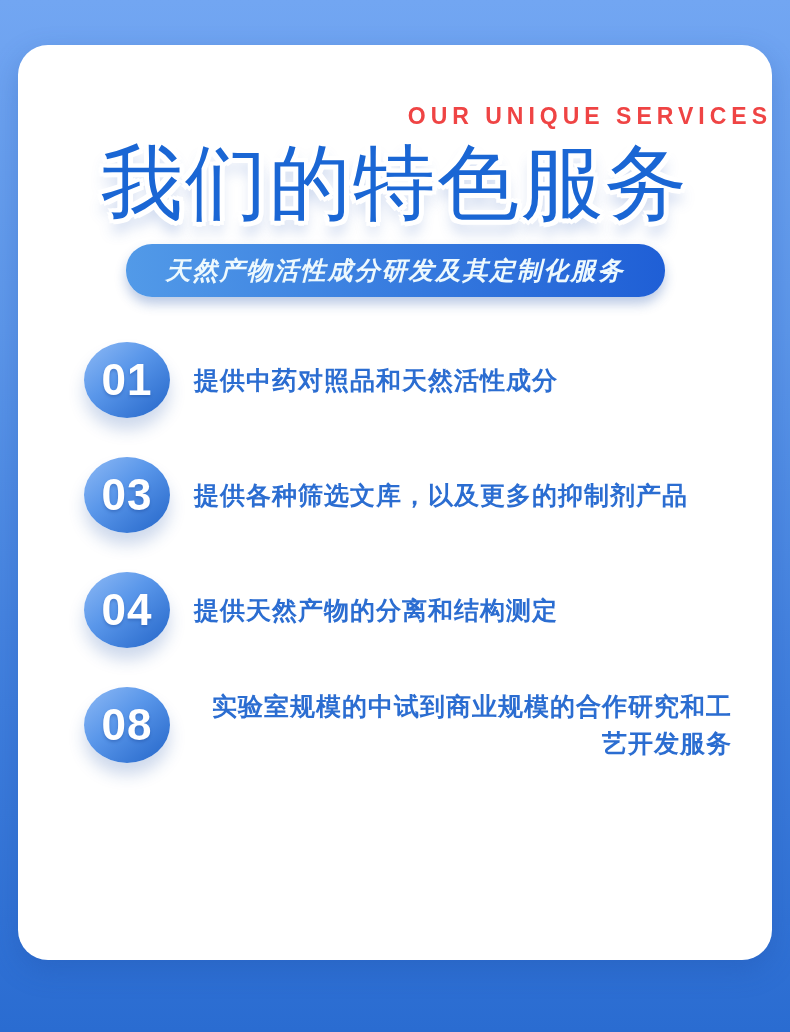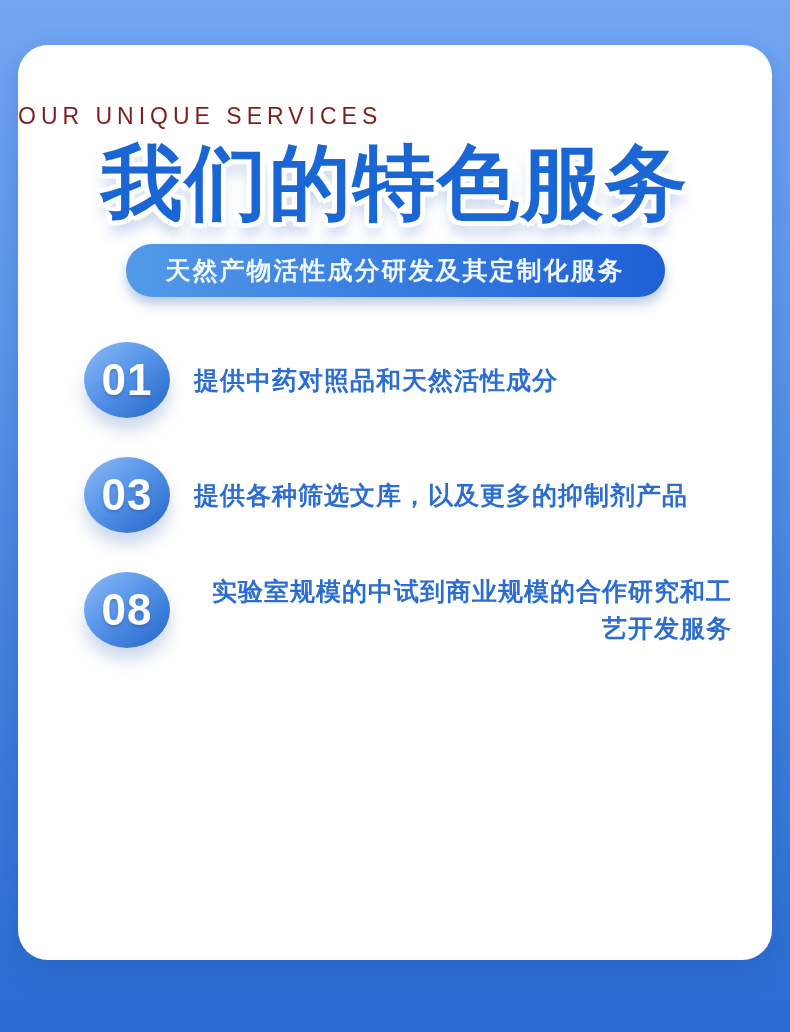--- a/index.html
+++ b/index.html
@@ -20,32 +20,32 @@
     top: 45px;
     width: 754px;
     height: 915px;
     background: #ffffff;
     border-radius: 30px;
     box-shadow: 0 10px 28px rgba(30, 75, 160, 0.28);
     box-sizing: border-box;
     padding-top: 58px;
   }
   .eyebrow {
-    text-align: left;
+    text-align: right;
     font-size: 23px;
-    font-weight: normal;
+    font-weight: bold;
     letter-spacing: 5px;
-    color: #7f1d1d;
+    color: #ef4444;
   }
   .title {
     margin-top: 6px;
     text-align: center;
     font-size: 82px;
     line-height: 94px;
-    font-weight: 700;
+    font-weight: 400;
     letter-spacing: 2px;
     color: #1a66d4;
     text-shadow:
       -4px -4px 0 #ffffff, 4px -4px 0 #ffffff,
       -4px 4px 0 #ffffff, 4px 4px 0 #ffffff,
       0 -4px 0 #ffffff, 0 5px 0 #ffffff,
       -5px 0 0 #ffffff, 5px 0 0 #ffffff,
       0 12px 14px rgba(45, 95, 185, 0.35);
   }
   .ribbon-wrap {
@@ -55,20 +55,21 @@
   .ribbon {
     display: inline-block;
     padding: 10px 40px;
     border-radius: 26px;
     background: linear-gradient(90deg, #529ae8 0%, #3a7fe0 45%, #1f5fd6 100%);
     box-shadow: 0 7px 12px rgba(30, 80, 170, 0.30);
     color: #eef9fd;
     font-size: 25px;
     font-weight: bold;
     letter-spacing: 2px;
+    font-style: italic;
   }
   .services {
     margin-top: 44px;
     padding-left: 66px;
     padding-right: 40px;
   }
   .service-row {
     display: flex;
     align-items: center;
     min-height: 78px;
@@ -114,17 +115,21 @@
   <div class="services">
     <div class="service-row">
       <div class="badge">01</div>
       <div class="service-text">提供中药对照品和天然活性成分</div>
     </div>
     <div class="service-row">
       <div class="badge">03</div>
       <div class="service-text">提供各种筛选文库，以及更多的抑制剂产品</div>
     </div>
     <div class="service-row">
+      <div class="badge">04</div>
+      <div class="service-text">提供天然产物的分离和结构测定</div>
+    </div>
+    <div class="service-row">
       <div class="badge">08</div>
       <div class="service-text">实验室规模的中试到商业规模的合作研究和工艺开发服务</div>
     </div>
   </div>
 </div>
 
 </body></html>

